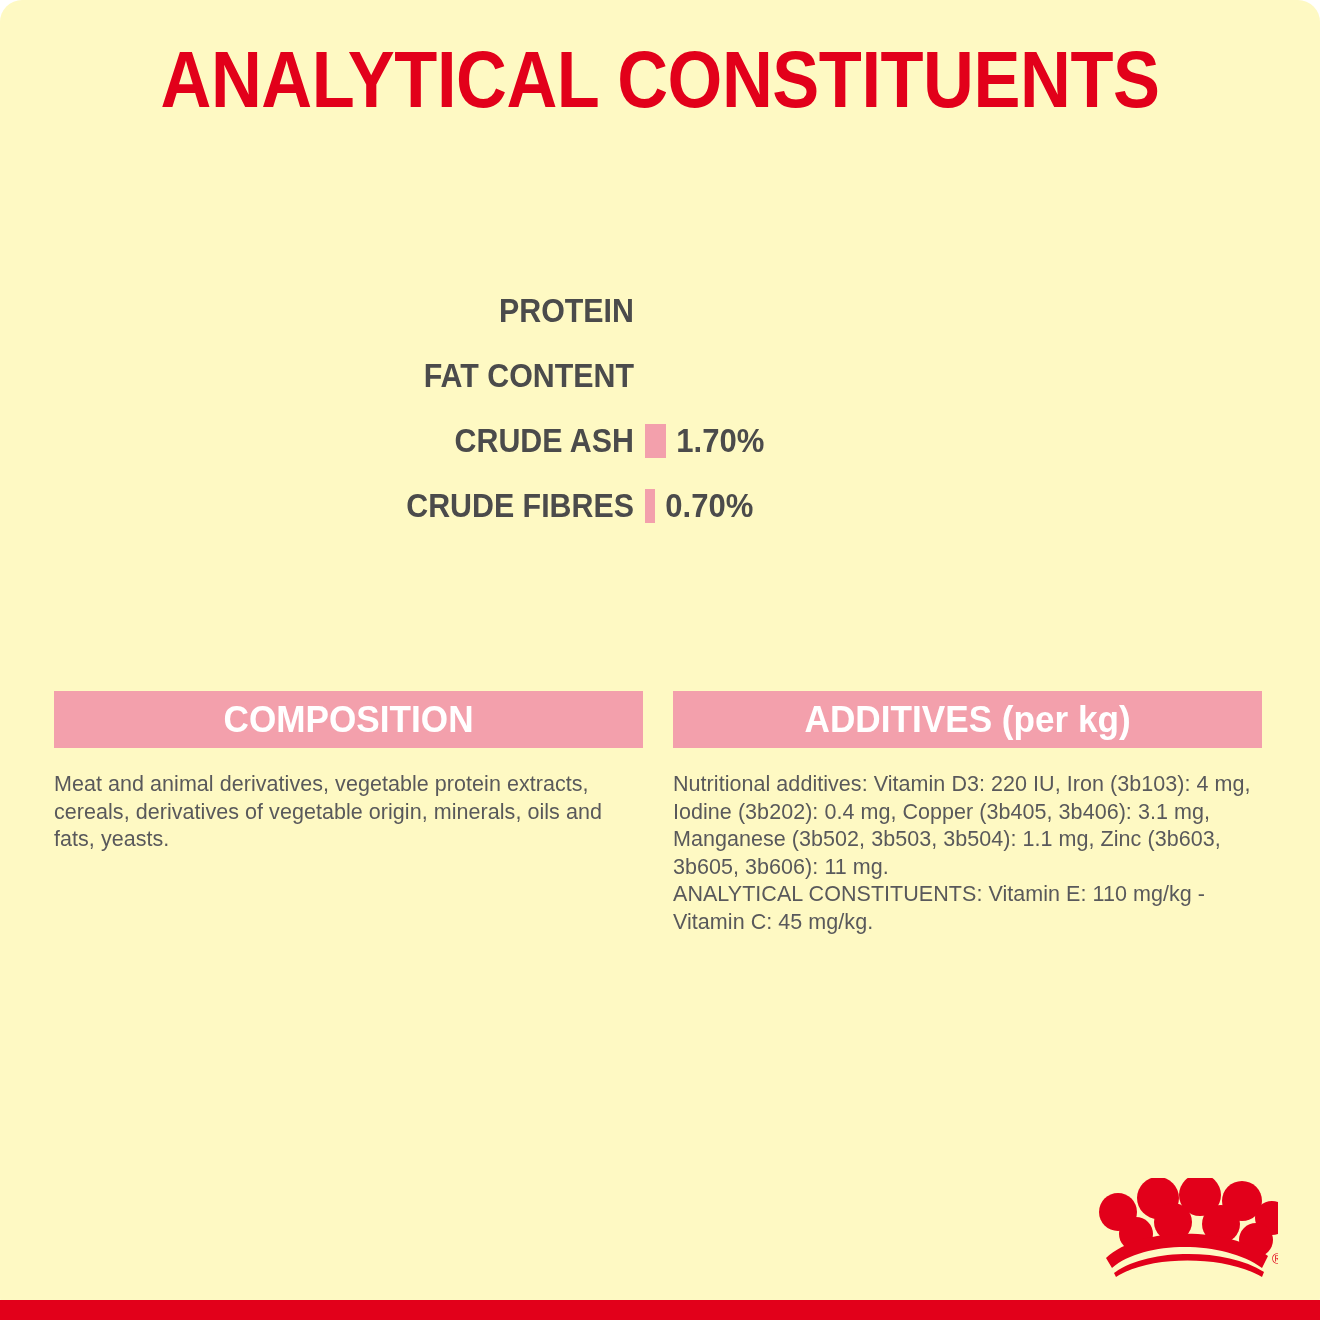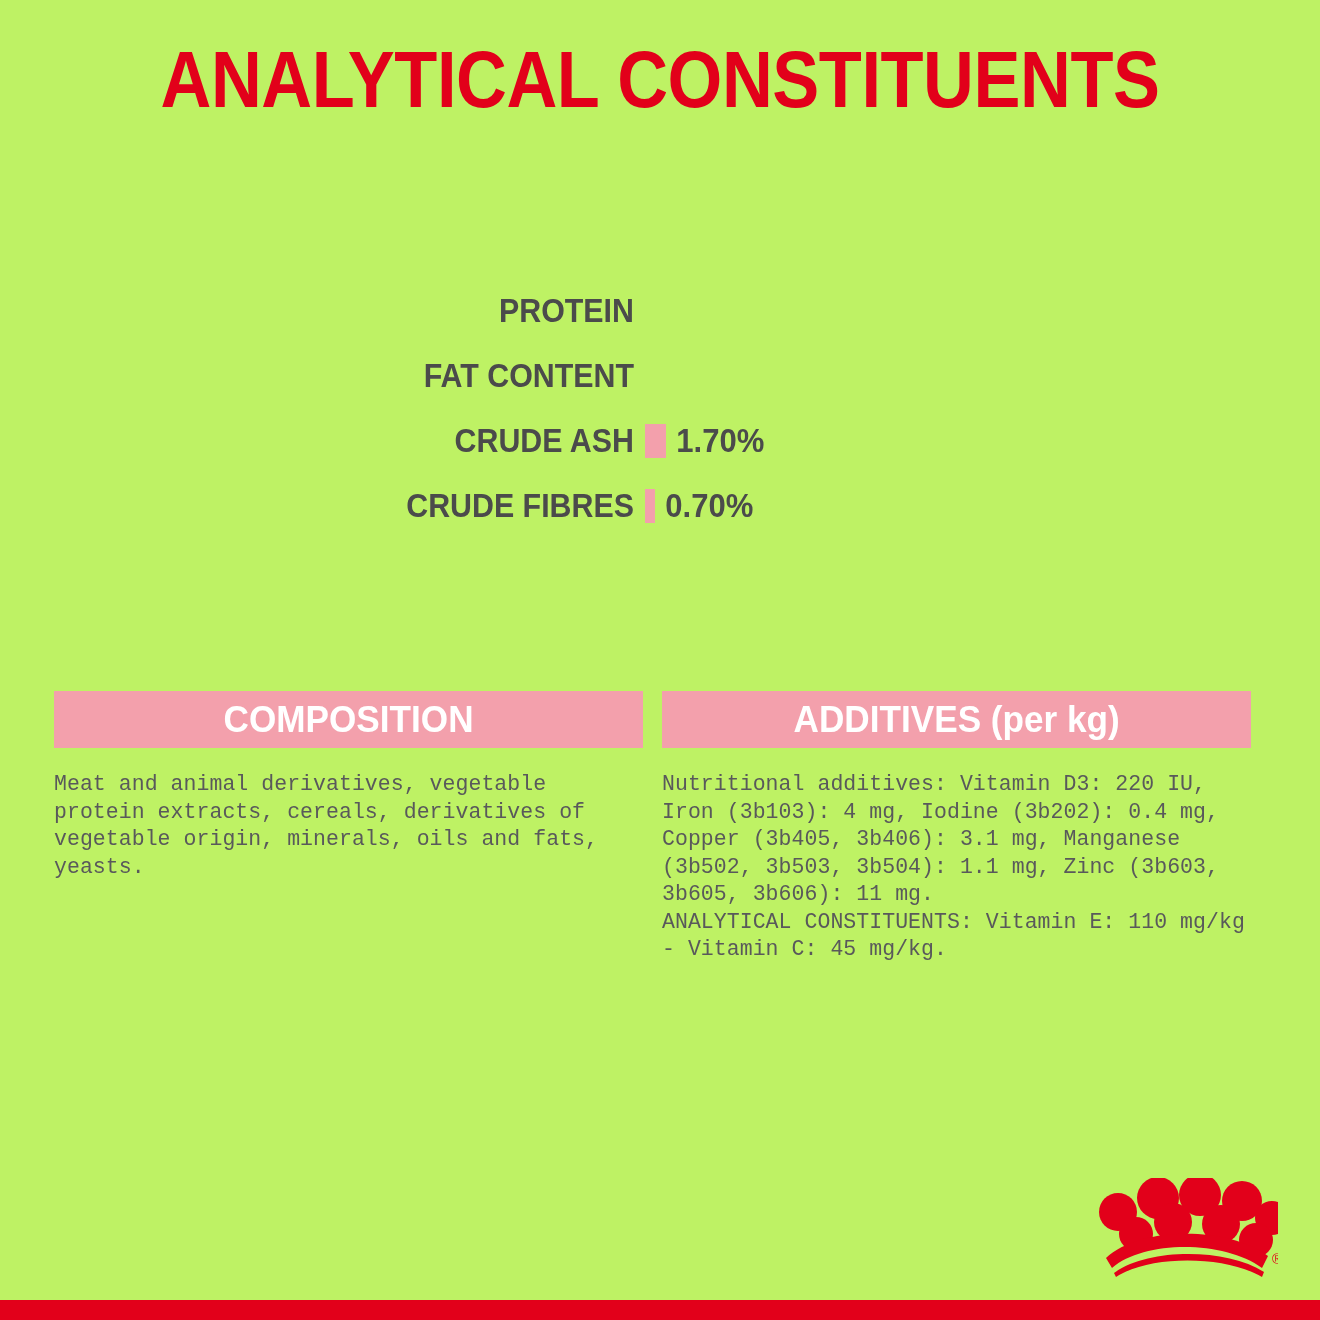--- a/index.html
+++ b/index.html
@@ -10,21 +10,22 @@
     height: 1320px;
     background: #ffffff;
     font-family: "Liberation Sans", sans-serif;
     overflow: hidden;
   }
 
   #page {
     position: relative;
     width: 1320px;
     height: 1320px;
-    background: #bef264;
+    background: #fef9c3;
+    border-radius: 22px;
   }
 
   
   .page-title {
     position: absolute;
     top: 34px;
     left: 0;
     width: 1320px;
     text-align: center;
     color: #E2001A;
@@ -92,21 +93,21 @@
     white-space: nowrap;
   }
 
   
   .panels {
     position: absolute;
     top: 691px;
     left: 54px;
     width: 1212px;
     display: flex;
-    gap: 19px;
+    gap: 30px;
   }
 
   .panel { width: 589px; }
 
   .panel-header {
     height: 57px;
     background: #F3A0AC;
     display: flex;
     align-items: center;
     justify-content: center;
@@ -120,21 +121,21 @@
     line-height: 40px;
     transform: scaleX(0.95);
     transform-origin: center;
     white-space: nowrap;
   }
 
   .panel-body {
     padding-top: 23px;
     padding-right: 6px;
     color: #59595B;
-    font-family: Liberation Mono, monospace;
+    font-family: Liberation Sans, sans-serif;
     font-size: 21.5px;
     line-height: 27.5px;
     letter-spacing: 0.05px;
     white-space: pre-line;
   }
 
   
   .logo {
     position: absolute;
     left: 1096px;

